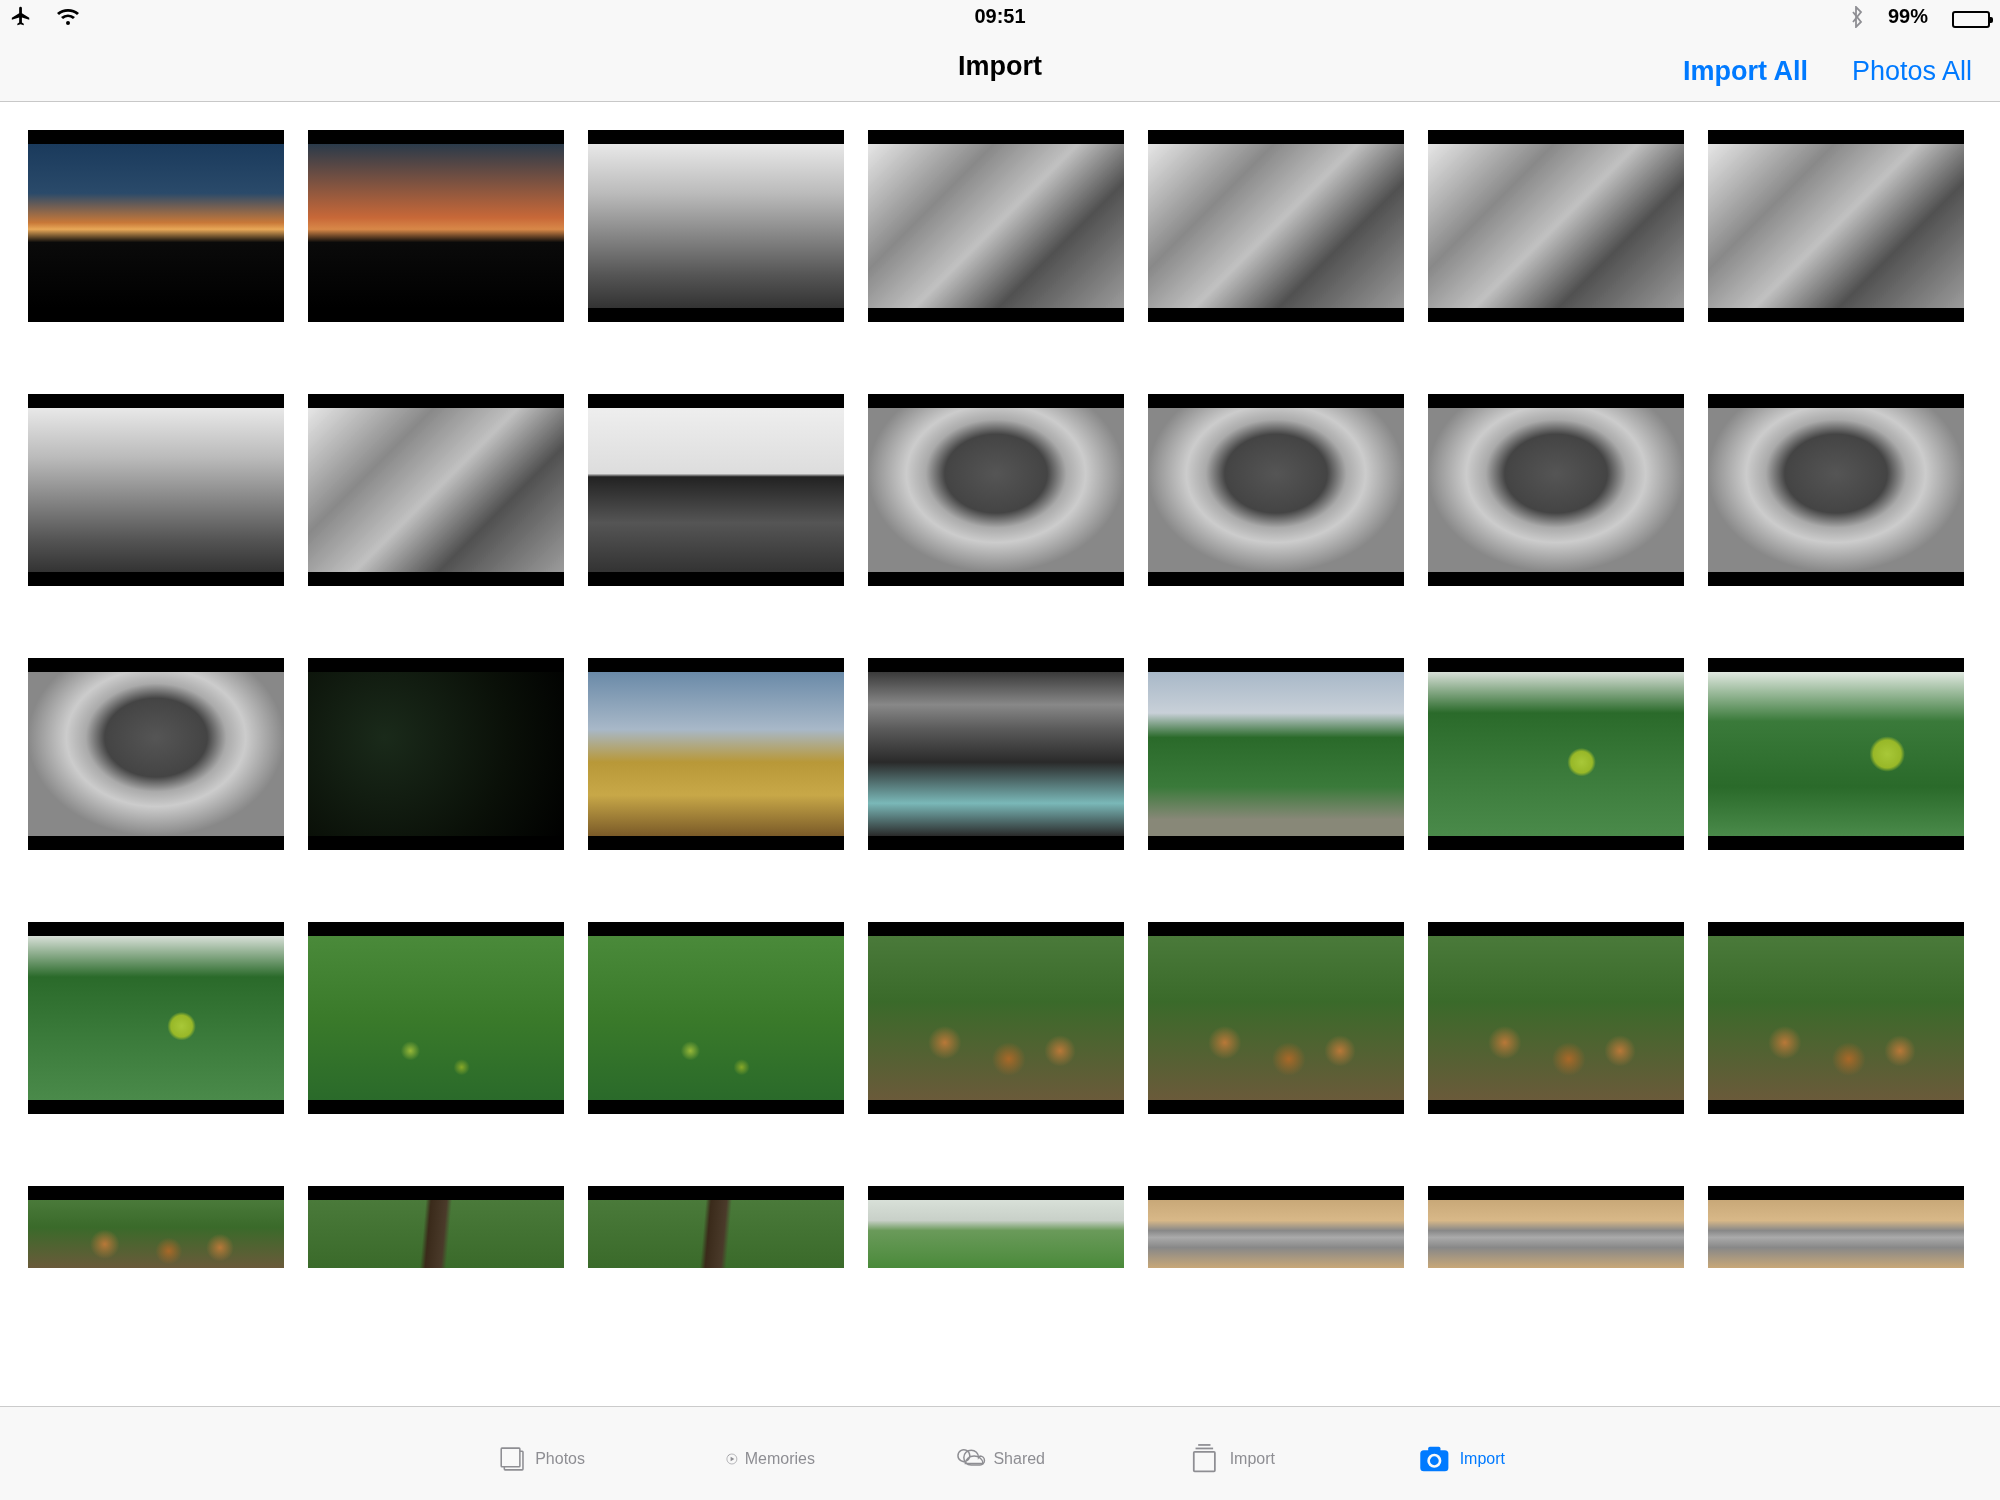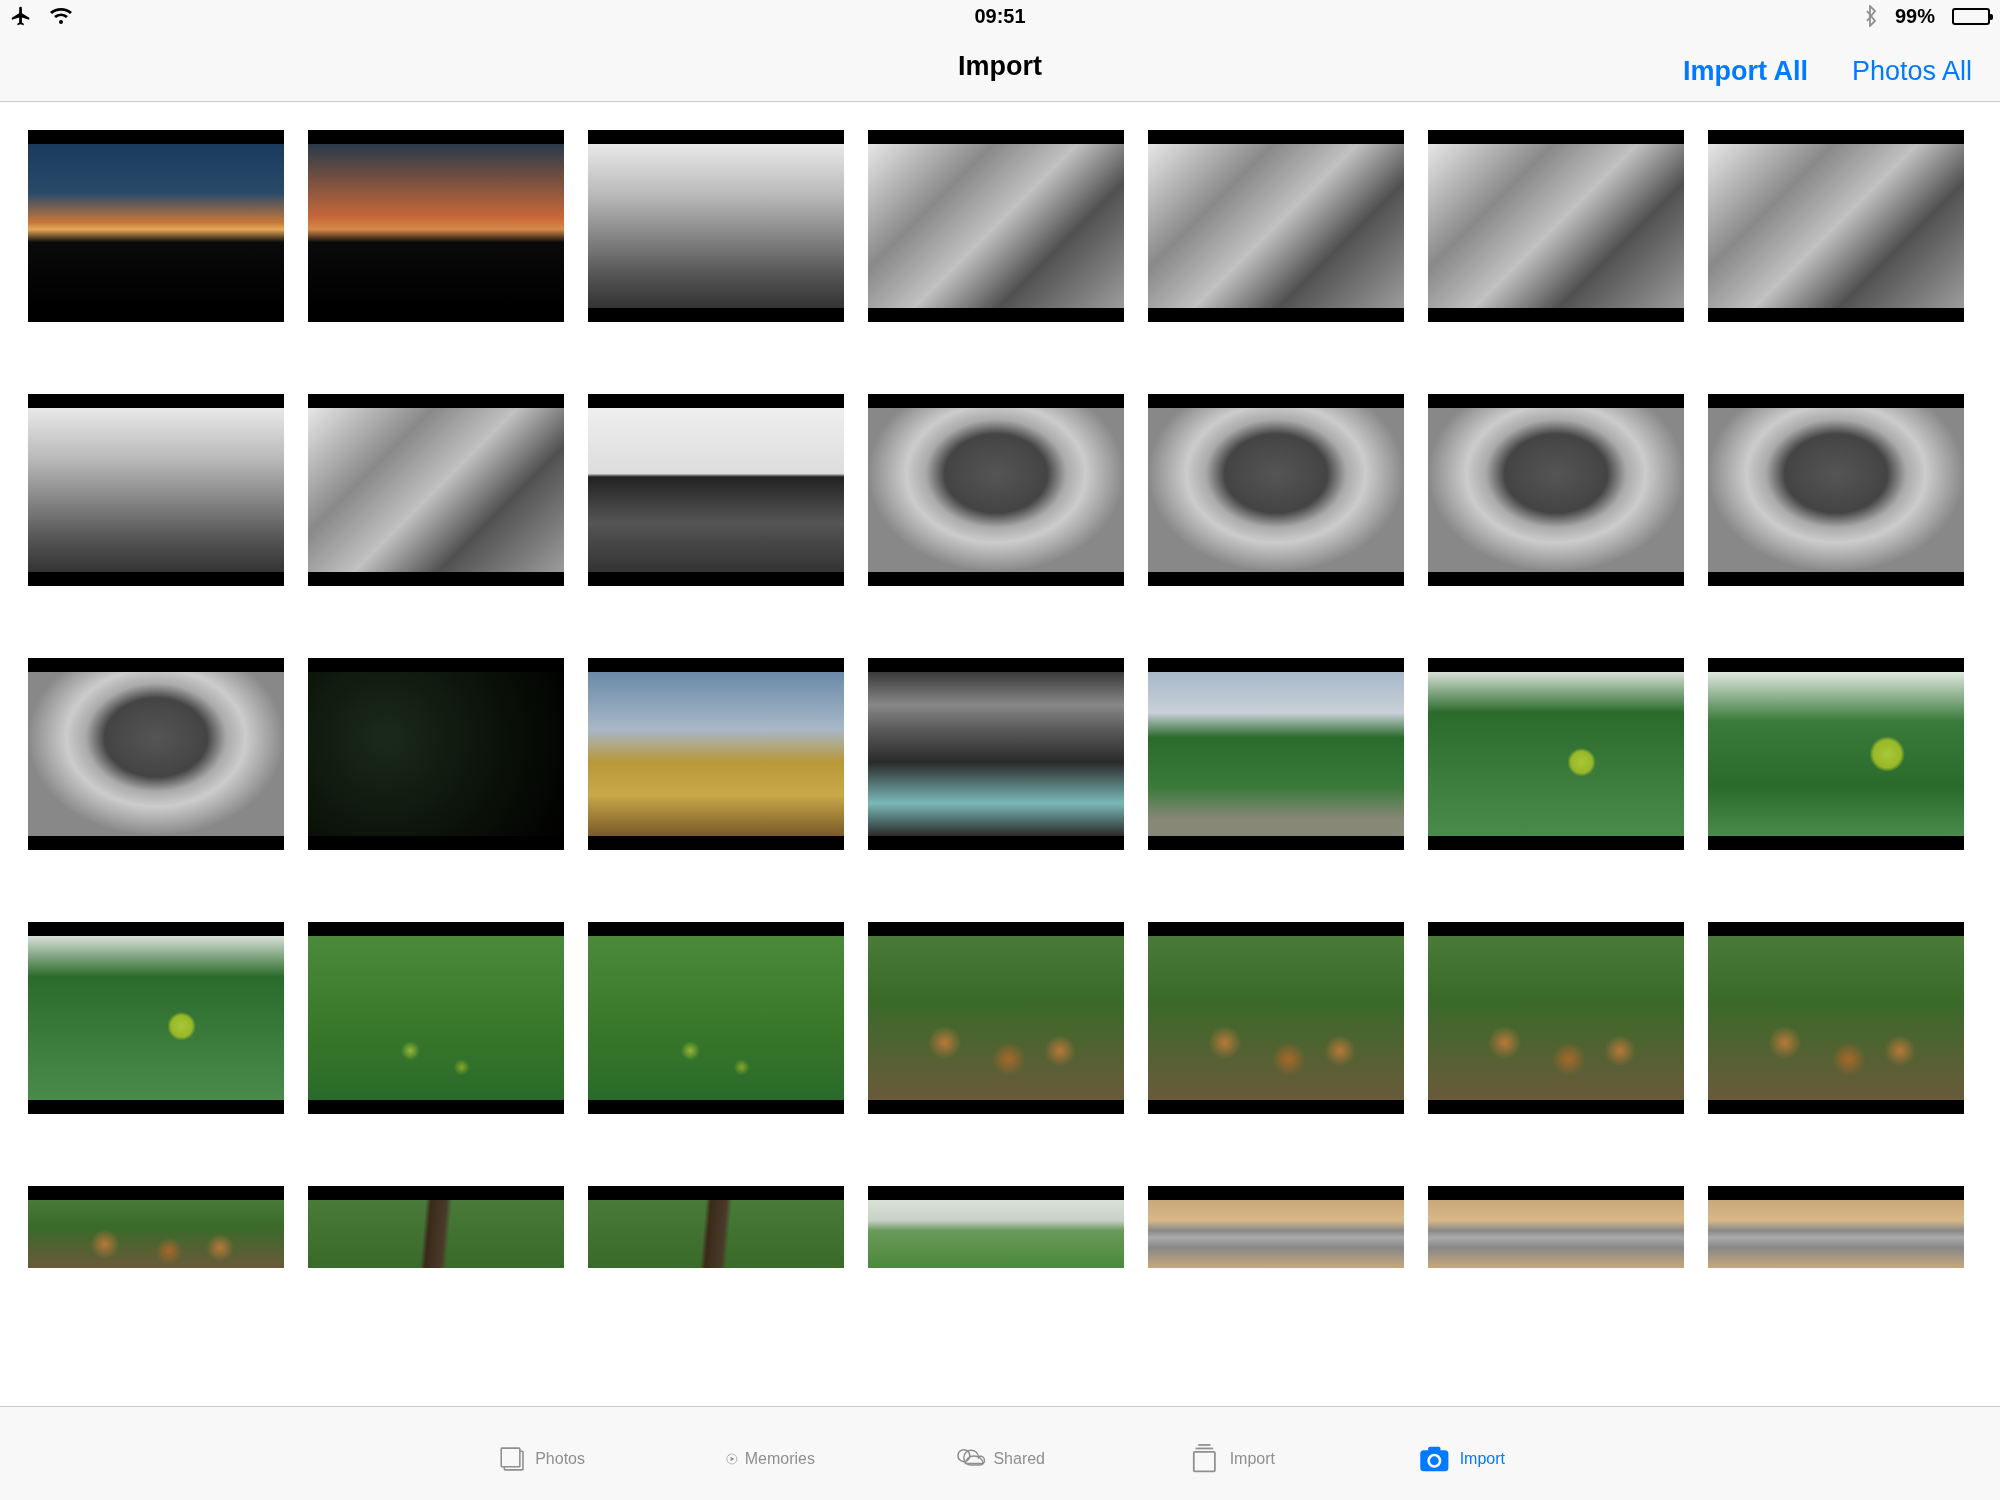--- a/index.html
+++ b/index.html
@@ -10,21 +10,21 @@
     height: 32px;
     background: #f8f8f8;
     display: flex;
     align-items: center;
     justify-content: space-between;
     padding: 0 10px;
     font-size: 20px;
     font-weight: 600;
     color: #000;
   }
-  .status-left, .status-right { display: flex; align-items: center; gap: 17px; min-width: 300px; }
+  .status-left, .status-right { display: flex; align-items: flex-end; gap: 24px; min-width: 300px; }
   .status-center { flex: 1; text-align: center; }
   .status-right { justify-content: flex-end; }
 
   .icon-airplane, .icon-wifi, .icon-bt { display: inline-flex; }
   .battery {
     width: 38px; height: 17px; border: 2px solid #000; border-radius: 3px;
     position: relative;
   }
   .battery::after {
     content: ""; position: absolute; right: -5px; top: 4px; width: 3px; height: 6px;

